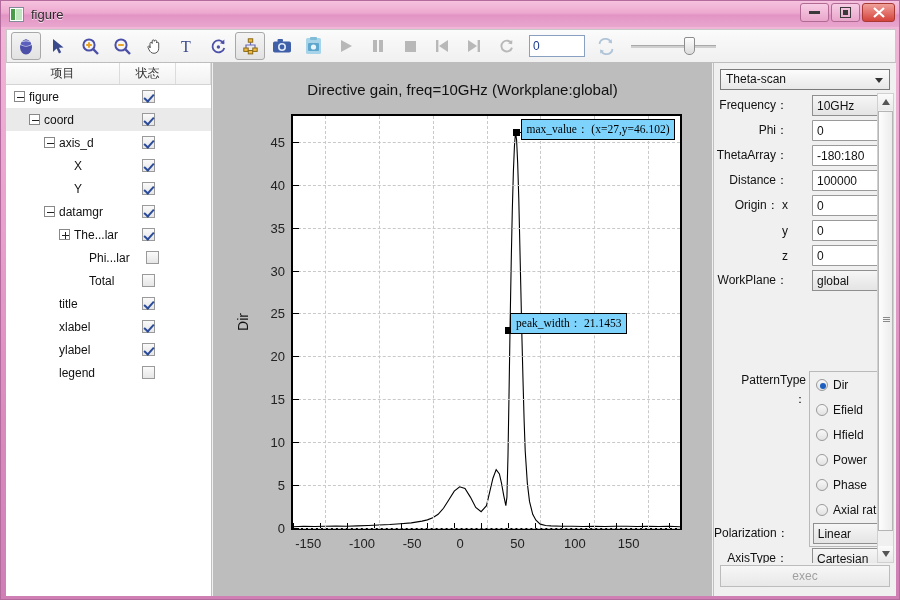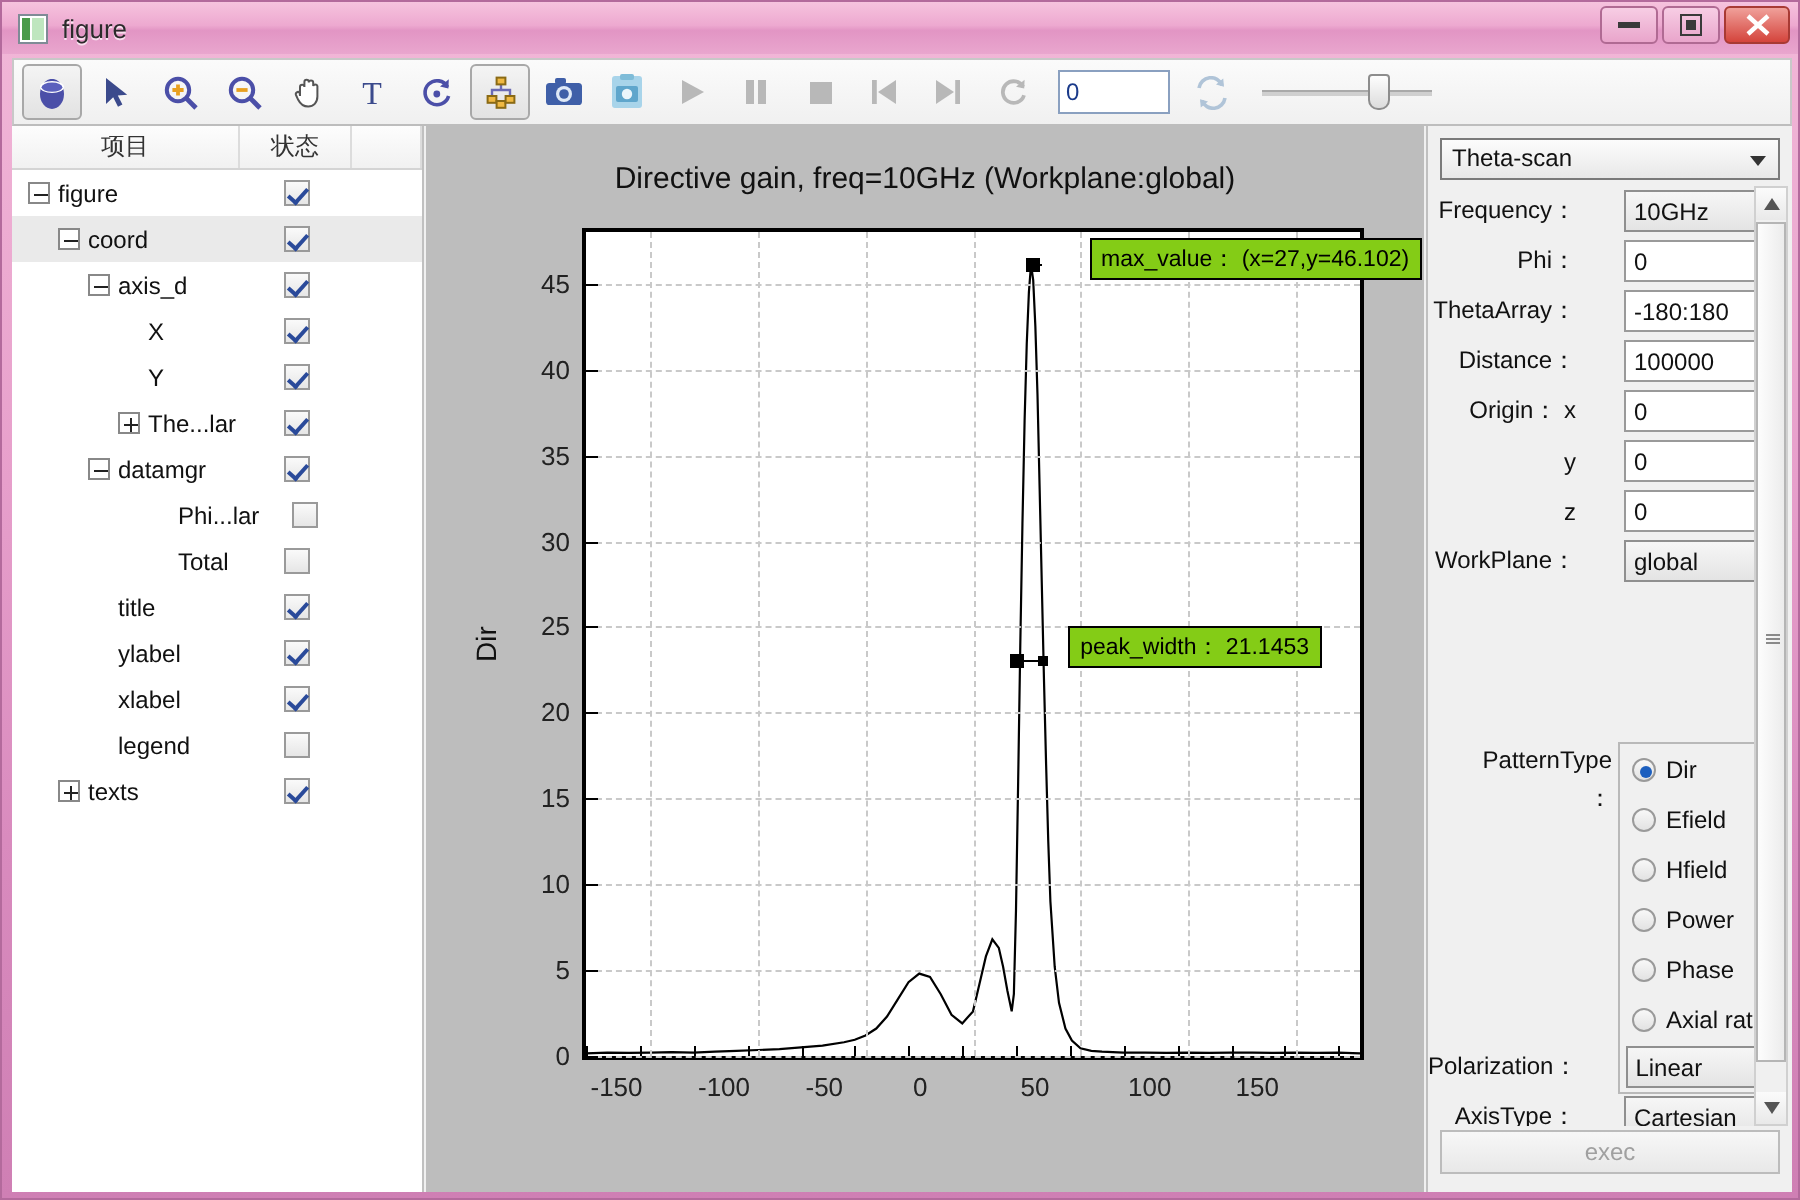--- a/index.html
+++ b/index.html
@@ -97,22 +97,22 @@
   .gridv { position:absolute; top:0; bottom:0; width:0; border-left:1px dashed #c9c9c9; }
   .gridh { position:absolute; left:0; right:0; height:0; border-top:1px dashed #c9c9c9; }
   .ytick { position:absolute; right:0; font-size:13px; color:#222; text-align:right; width:40px;
      transform:translateY(-50%); }
   .ytickmark { position:absolute; width:6px; height:0; border-top:1px solid #000; }
   .xtick { position:absolute; top:0; font-size:13px; color:#222; text-align:left; width:60px;
      transform:translateX(-50%); }
   #ylabel { position:absolute; left:22px; top:259px; font-size:14px; color:#111;
      transform:rotate(-90deg) translate(-50%,0); transform-origin:left top; white-space:nowrap; }
   .annot {
-    position:absolute; background:#84cc16; border:1px solid #000; font-size:11.5px;
-    color:#000; padding:2px 5px; white-space:nowrap; font-family:Liberation Sans, sans-serif;margin-left:24px;
+    position:absolute; background:#7dd3fc; border:1px solid #000; font-size:11.5px;
+    color:#000; padding:2px 5px; white-space:nowrap; font-family:Liberation Serif, serif;
   }
   .marker { position:absolute; width:7px; height:7px; background:#000; }
   .leader { position:absolute; height:0; border-top:1px solid #000; }
   
   #param-panel { position:absolute; left:707px; top:0; width:183px; height:533px;
      background:#f0f0f0; border-left:1px solid #c0c0c0; }
   #type-combo {
     position:absolute; left:6px; top:6px; width:170px; height:21px;
     background:linear-gradient(180deg,#fcfcfc,#e8e8e8); border:1px solid #7a7a7a;
     font-size:12px; color:#111; padding:2px 18px 0 5px;
@@ -347,97 +347,88 @@
           <div class="trow">
             <span style="width:53px;flex:none;"></span>
             <span class="exp none"></span>
             <span class="tlabel">Y</span>
             <span class="tstat">
               <span class="chk on"></span>
             </span>
             <span style="width:35px;flex:none;"></span>
           </div>
           <div class="trow">
+            <span style="width:38px;flex:none;"></span>
+            <span class="exp "></span>
+            <span class="tlabel">datamgr</span>
+            <span class="tstat">
+              <span class="chk on"></span>
+            </span>
+            <span style="width:35px;flex:none;"></span>
+          </div>
+          <div class="trow">
             <span style="width:53px;flex:none;"></span>
             <span class="exp plus"></span>
             <span class="tlabel">The...lar</span>
             <span class="tstat">
               <span class="chk on"></span>
             </span>
             <span style="width:35px;flex:none;"></span>
           </div>
           <div class="trow">
+            <span style="width:68px;flex:none;"></span>
+            <span class="exp none"></span>
+            <span class="tlabel">Phi...lar</span>
+            <span class="tstat">
+              <span class="chk "></span>
+            </span>
+            <span style="width:35px;flex:none;"></span>
+          </div>
+          <div class="trow">
+            <span style="width:68px;flex:none;"></span>
+            <span class="exp none"></span>
+            <span class="tlabel">Total</span>
+            <span class="tstat">
+              <span class="chk "></span>
+            </span>
+            <span style="width:35px;flex:none;"></span>
+          </div>
+          <div class="trow">
             <span style="width:38px;flex:none;"></span>
-            <span class="exp "></span>
-            <span class="tlabel">datamgr</span>
-            <span class="tstat">
-              <span class="chk on"></span>
-            </span>
-            <span style="width:35px;flex:none;"></span>
-          </div>
-          <div class="trow">
-            <span style="width:68px;flex:none;"></span>
-            <span class="exp none"></span>
-            <span class="tlabel">Phi...lar</span>
+            <span class="exp none"></span>
+            <span class="tlabel">title</span>
+            <span class="tstat">
+              <span class="chk on"></span>
+            </span>
+            <span style="width:35px;flex:none;"></span>
+          </div>
+          <div class="trow">
+            <span style="width:38px;flex:none;"></span>
+            <span class="exp none"></span>
+            <span class="tlabel">xlabel</span>
+            <span class="tstat">
+              <span class="chk on"></span>
+            </span>
+            <span style="width:35px;flex:none;"></span>
+          </div>
+          <div class="trow">
+            <span style="width:38px;flex:none;"></span>
+            <span class="exp none"></span>
+            <span class="tlabel">ylabel</span>
+            <span class="tstat">
+              <span class="chk on"></span>
+            </span>
+            <span style="width:35px;flex:none;"></span>
+          </div>
+          <div class="trow">
+            <span style="width:38px;flex:none;"></span>
+            <span class="exp none"></span>
+            <span class="tlabel">legend</span>
             <span class="tstat">
               <span class="chk "></span>
-            </span>
-            <span style="width:35px;flex:none;"></span>
-          </div>
-          <div class="trow">
-            <span style="width:68px;flex:none;"></span>
-            <span class="exp none"></span>
-            <span class="tlabel">Total</span>
-            <span class="tstat">
-              <span class="chk "></span>
-            </span>
-            <span style="width:35px;flex:none;"></span>
-          </div>
-          <div class="trow">
-            <span style="width:38px;flex:none;"></span>
-            <span class="exp none"></span>
-            <span class="tlabel">title</span>
-            <span class="tstat">
-              <span class="chk on"></span>
-            </span>
-            <span style="width:35px;flex:none;"></span>
-          </div>
-          <div class="trow">
-            <span style="width:38px;flex:none;"></span>
-            <span class="exp none"></span>
-            <span class="tlabel">ylabel</span>
-            <span class="tstat">
-              <span class="chk on"></span>
-            </span>
-            <span style="width:35px;flex:none;"></span>
-          </div>
-          <div class="trow">
-            <span style="width:38px;flex:none;"></span>
-            <span class="exp none"></span>
-            <span class="tlabel">xlabel</span>
-            <span class="tstat">
-              <span class="chk on"></span>
-            </span>
-            <span style="width:35px;flex:none;"></span>
-          </div>
-          <div class="trow">
-            <span style="width:38px;flex:none;"></span>
-            <span class="exp none"></span>
-            <span class="tlabel">legend</span>
-            <span class="tstat">
-              <span class="chk "></span>
-            </span>
-            <span style="width:35px;flex:none;"></span>
-          </div>
-          <div class="trow">
-            <span style="width:23px;flex:none;"></span>
-            <span class="exp plus"></span>
-            <span class="tlabel">texts</span>
-            <span class="tstat">
-              <span class="chk on"></span>
             </span>
             <span style="width:35px;flex:none;"></span>
           </div>
         </div>
     </div>
 
     <div id="plot-panel">
       <div id="plot-title">Directive gain, freq=10GHz (Workplane:global)</div>
       <div id="ylabel">Dir</div>
 

